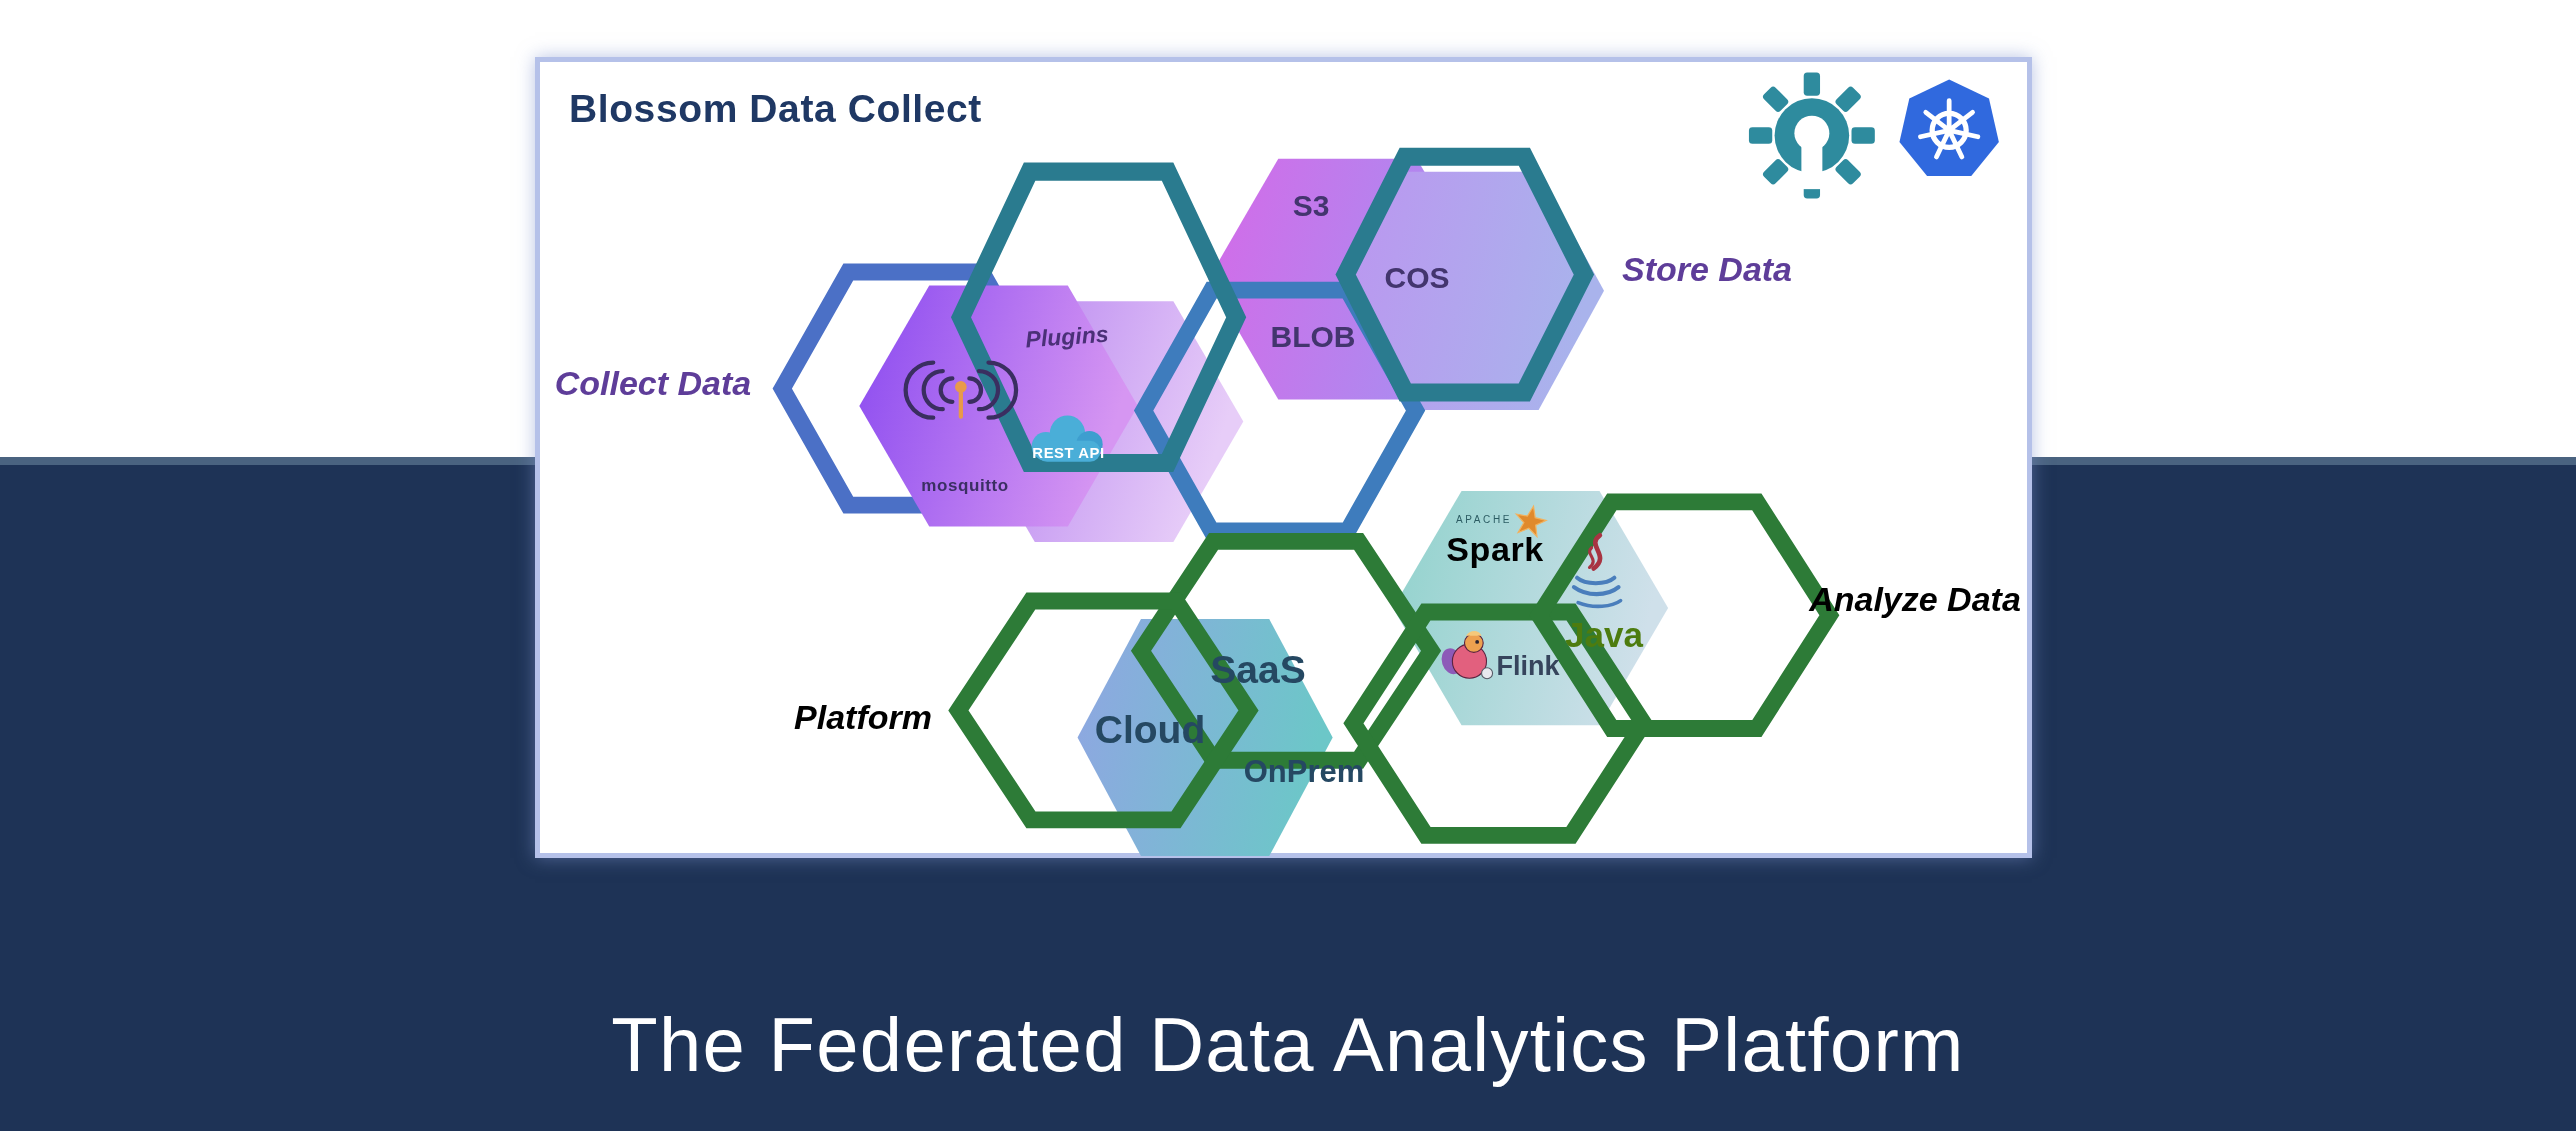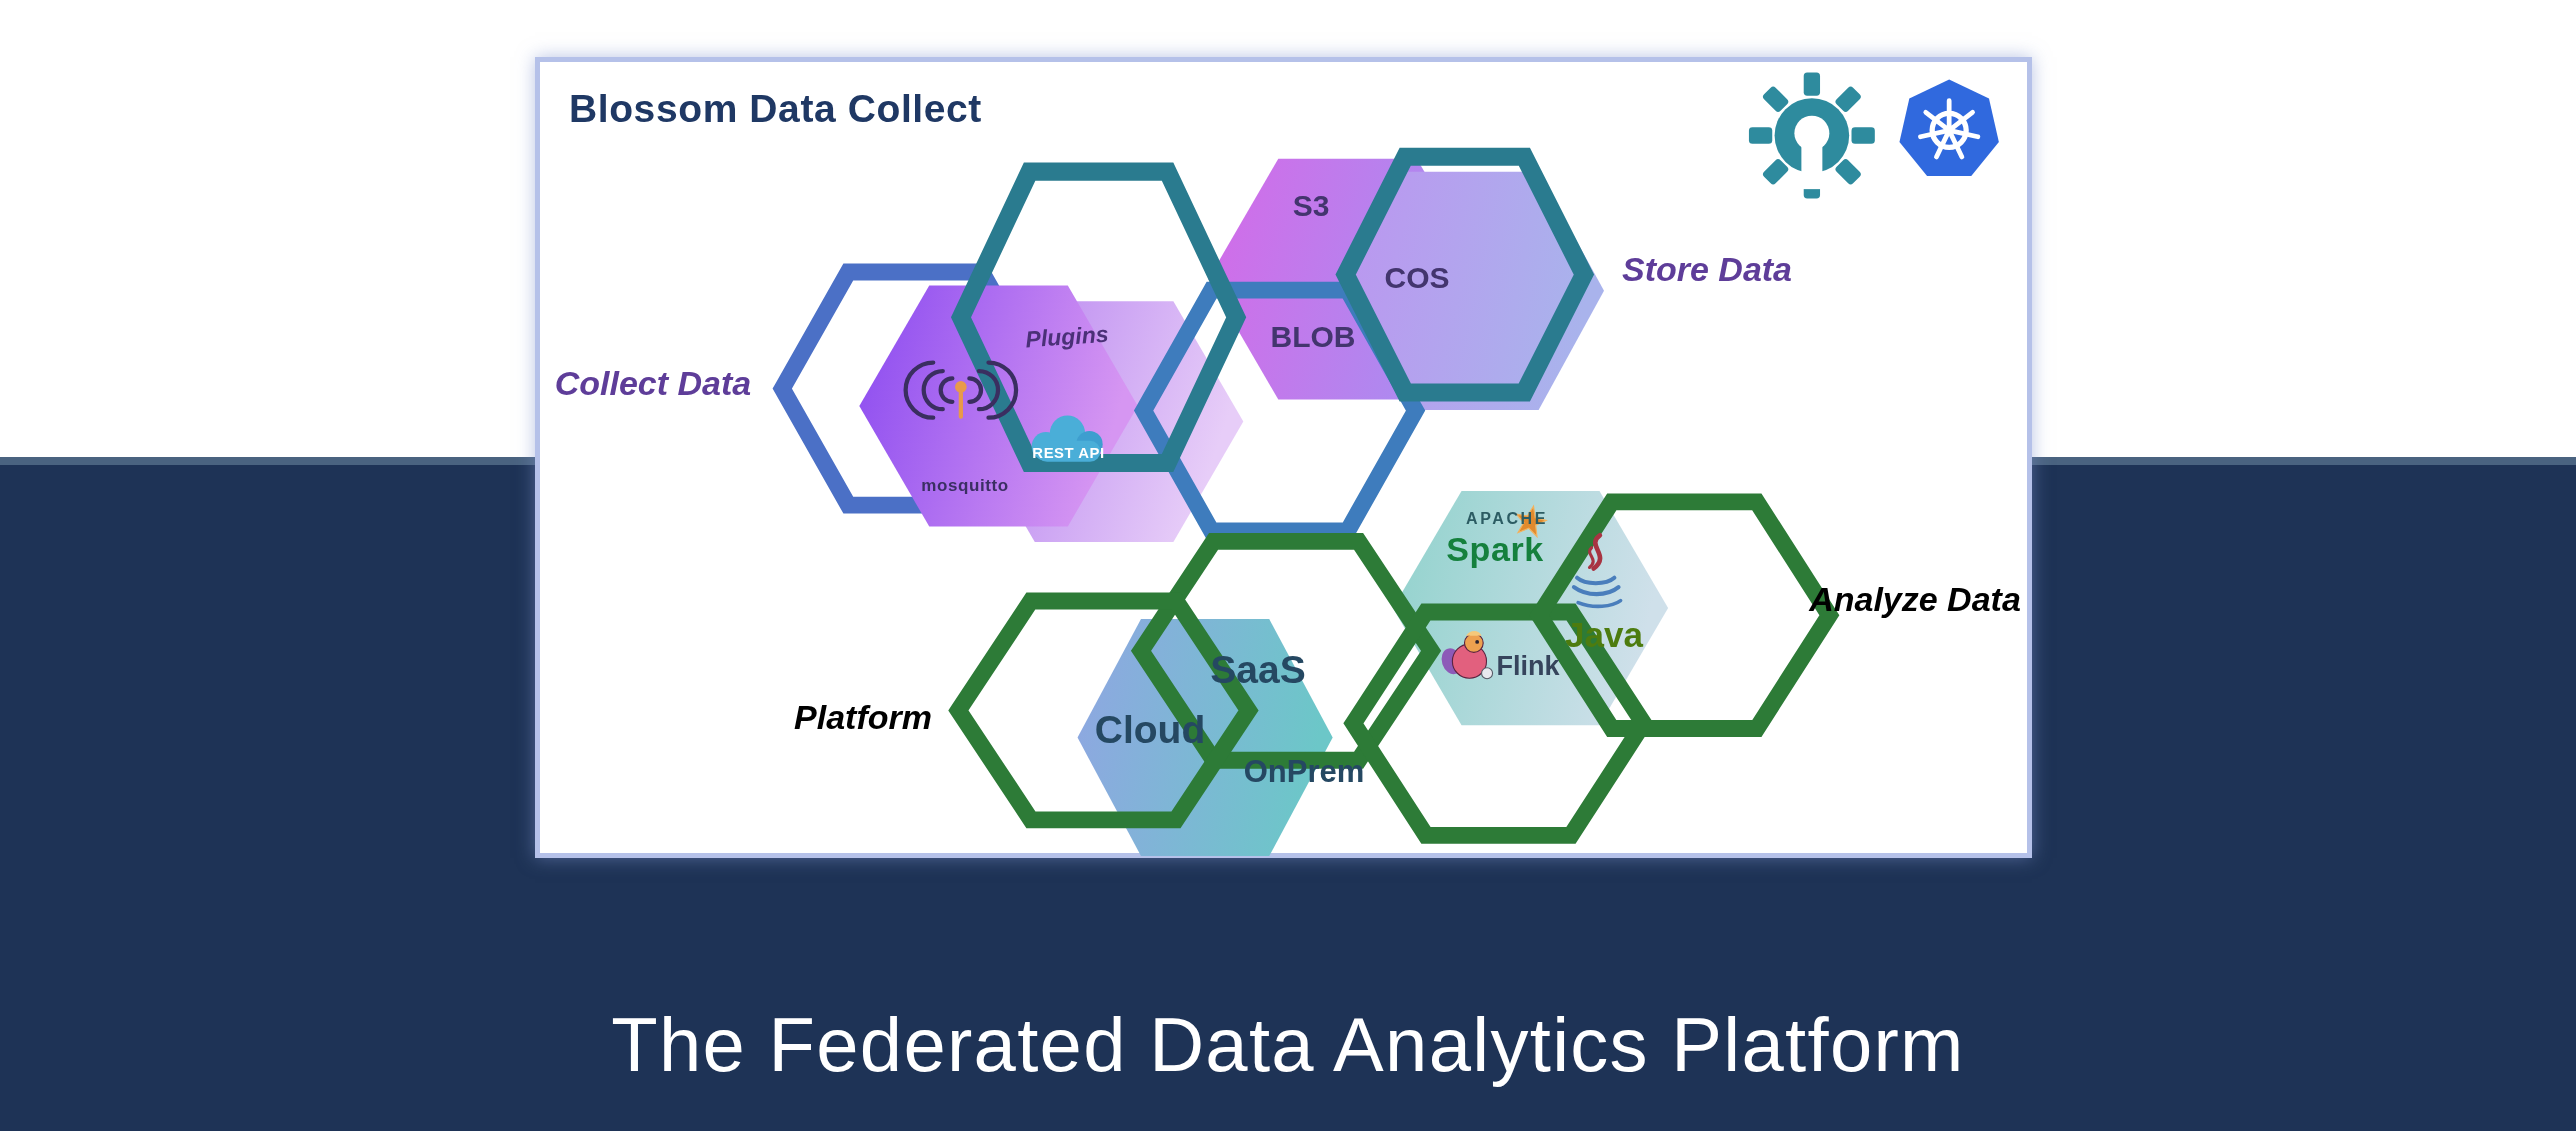--- a/index.html
+++ b/index.html
@@ -22,22 +22,22 @@
   .diagram-svg{position:absolute;left:0;top:0;width:2576px;height:1132px;}
   .txt{position:absolute;transform:translate(-50%,-50%);white-space:nowrap;}
   .storage-node{font-size:30px;font-weight:700;color:#43356e;}
   .opt-node{font-size:39px;font-weight:700;color:#254862;}
   .opt-node-lg{font-size:31px;font-weight:700;color:#254862;}
   .side-label-purple{font-size:34px;font-weight:700;font-style:italic;color:#5e3d99;}
   .side-label-blue{font-size:34px;font-weight:700;font-style:italic;color:#000000;}
   .plugins-node{font-size:23px;font-weight:700;font-style:italic;color:#4a3077;
     transform:translate(-50%,-50%) rotate(-4deg);}
   .mosq-word{font-size:17px;font-weight:600;color:#3b2f63;letter-spacing:0.6px;}
-  .apache-word{font-size:16px;font-weight:700;color:#2c5c63;letter-spacing:2.6px;margin-left:23px;}
-  .spark-word{font-size:34px;font-weight:700;color:#15803d;letter-spacing:0.6px;}
+  .apache-word{font-size:10px;font-weight:400;color:#2c5c63;letter-spacing:2.6px;}
+  .spark-word{font-size:34px;font-weight:700;color:#000000;letter-spacing:0.6px;}
   .java-word{font-size:35px;font-weight:700;color:#4d7c0f;}
   .flink-word{font-size:27px;font-weight:700;color:#36445c;}
   .footer-title{
     position:absolute;left:1288px;top:1044px;transform:translate(-50%,-50%);
     font-size:76px;font-weight:300;color:#ffffff;letter-spacing:1.3px;white-space:nowrap;
   }
 </style>
 </head>
 <body>
 

